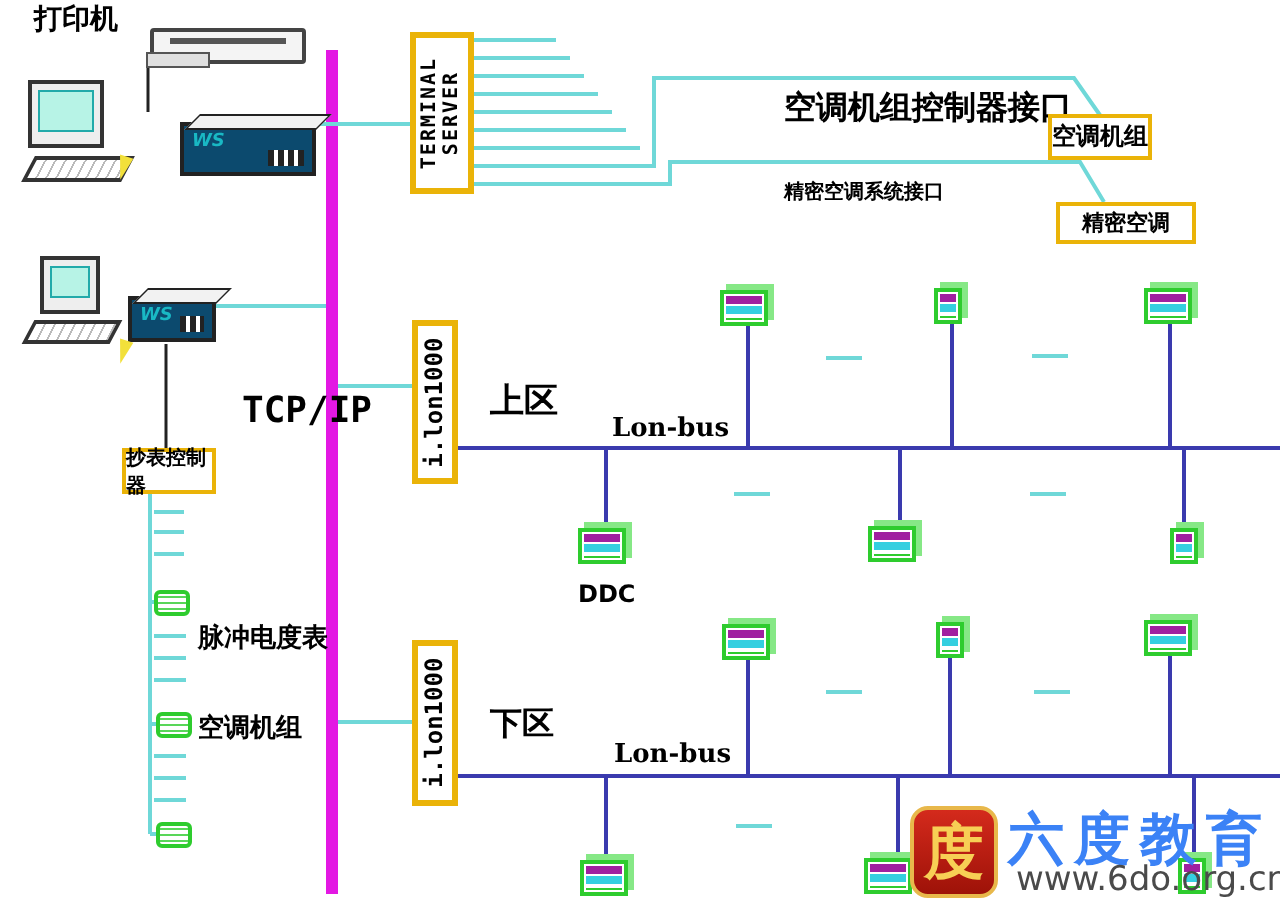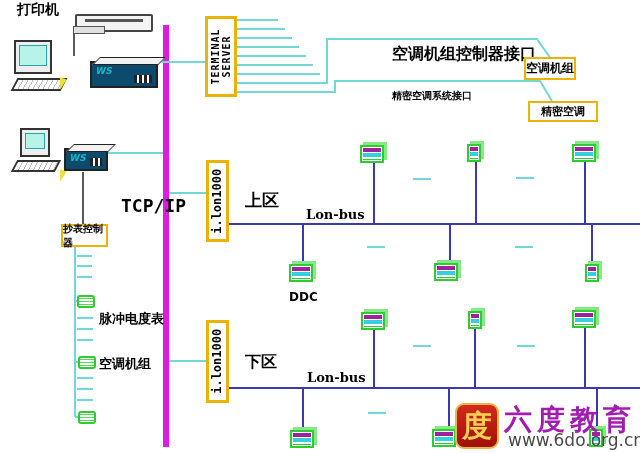--- a/index.html
+++ b/index.html
@@ -49,21 +49,21 @@
   .tower .led{position:absolute;left:4px;top:3px;color:#19b8c4;font-size:9px;font-weight:bold;font-style:italic;}
   .tower .vents{position:absolute;right:4px;bottom:3px;width:18px;height:8px;background:repeating-linear-gradient(90deg,#222 0 3px,#fff 3px 5px);}
   .bolt{position:absolute;width:0;height:0;border-left:4px solid transparent;border-right:3px solid transparent;border-top:12px solid #f2e03a;transform:rotate(18deg);}
   
   .logo-mark{
     position:absolute;left:455px;top:403px;width:44px;height:46px;border-radius:9px;
     background:linear-gradient(#d42a1c,#9e1208);border:2px solid #e8b84b;box-sizing:border-box;
     display:flex;align-items:center;justify-content:center;color:#f7cf55;
     font-family:"DejaVu Serif","Liberation Serif",serif;font-weight:bold;font-size:30px;z-index:5;
   }
-  .logo-name{position:absolute;left:504px;top:401px;font-size:28px;font-weight:bold;color:#a21caf;letter-spacing:5px;z-index:5;}
+  .logo-name{position:absolute;left:504px;top:401px;font-size:28px;font-weight:bold;color:#3b82f6;letter-spacing:5px;z-index:5;}
   .logo-url{position:absolute;left:508px;top:430px;font-size:17px;color:#4a4a4a;z-index:5;font-weight:normal;}
 </style>
 </head>
 <body>
 
 <div id="stage">
 
   <svg id="wires" viewBox="0 0 640 453">
 
     <path d="M166,25 V447" stroke="#e318e3" stroke-width="6" fill="none"></path>

